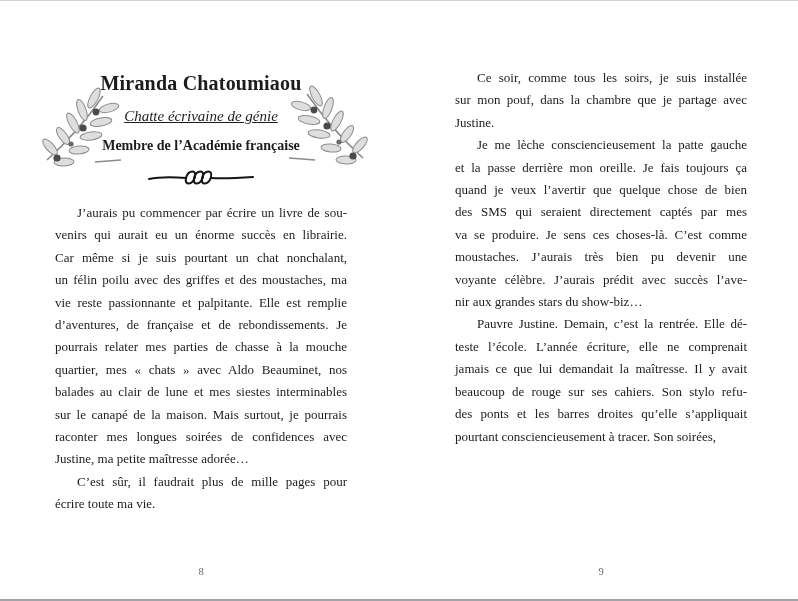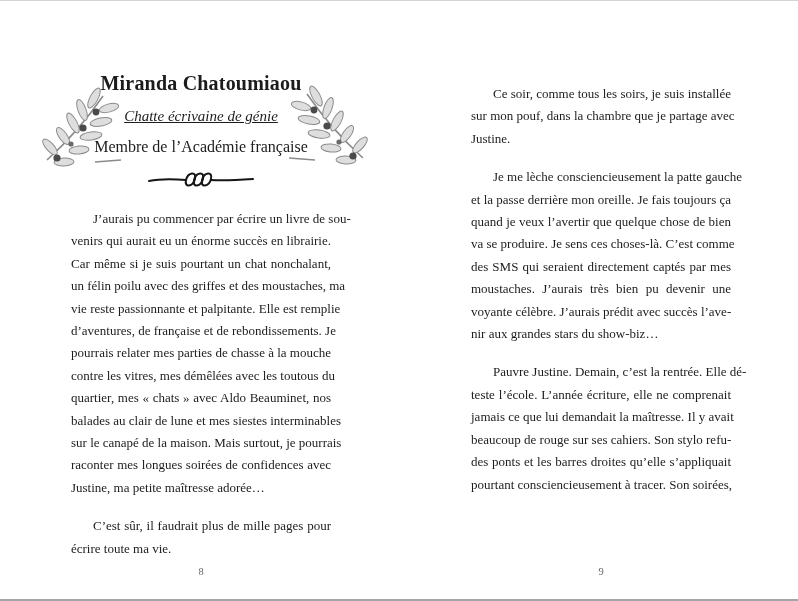--- a/index.html
+++ b/index.html
@@ -16,29 +16,29 @@
   .page.right{left:455px;}
 
   .author-title{
     margin:0;padding-top:72px;
     font-size:20px;font-weight:bold;text-align:center;letter-spacing:.2px;
   }
   .author-subtitle{
     margin-top:13px;font-size:15px;font-style:italic;text-align:center;text-decoration:underline;
   }
   .author-membership{
-    margin-top:13px;font-size:16px;font-weight:normal;text-align:center;
+    margin-top:13px;font-size:14px;font-weight:bold;text-align:center;
   }
   .divider{margin-top:12px;text-align:center;height:24px;}
   .divider svg{display:inline-block;}
 
   .body-text{margin-top:12px;}
   .page.right .body-text{margin-top:0;padding-top:67px;}
 
-  .para{margin:16px;}
+  .para{margin:0;}
   .line{
     font-size:13px;line-height:22.4px;white-space:nowrap;
     text-align:justify;text-align-last:justify;
   }
   .line.para-first{text-indent:22px;}
   .line.para-last{text-align-last:left;}
 
   .pagenum{
     position:absolute;top:566px;left:0;width:100%;
     text-align:center;font-size:10.5px;color:#66666e;
@@ -127,21 +127,20 @@
 
   <div class="body-text" id="left-body">
       <div class="para">
         <div class="line para-first">J’aurais pu commencer par écrire un livre de sou-</div>
         <div class="line">venirs qui aurait eu un énorme succès en librairie.</div>
         <div class="line">Car même si je suis pourtant un chat nonchalant,</div>
         <div class="line">un félin poilu avec des griffes et des moustaches, ma</div>
         <div class="line">vie reste passionnante et palpitante. Elle est remplie</div>
         <div class="line">d’aventures, de française et de rebondissements. Je</div>
         <div class="line">pourrais relater mes parties de chasse à la mouche</div>
-        <div class="line">contre les vitres, mes démêlées avec les toutous du</div>
         <div class="line">quartier, mes « chats » avec Aldo Beauminet, nos</div>
         <div class="line">balades au clair de lune et mes siestes interminables</div>
         <div class="line">sur le canapé de la maison. Mais surtout, je pourrais</div>
         <div class="line">raconter mes longues soirées de confidences avec</div>
         <div class="line para-last">Justine, ma petite maîtresse adorée…</div>
       </div>
       <div class="para">
         <div class="line para-first">C’est sûr, il faudrait plus de mille pages pour</div>
         <div class="line para-last">écrire toute ma vie.</div>
       </div>
@@ -154,22 +153,22 @@
   <div class="body-text" id="right-body">
       <div class="para">
         <div class="line para-first">Ce soir, comme tous les soirs, je suis installée</div>
         <div class="line">sur mon pouf, dans la chambre que je partage avec</div>
         <div class="line para-last">Justine.</div>
       </div>
       <div class="para">
         <div class="line para-first">Je me lèche consciencieusement la patte gauche</div>
         <div class="line">et la passe derrière mon oreille. Je fais toujours ça</div>
         <div class="line">quand je veux l’avertir que quelque chose de bien</div>
+        <div class="line">des SMS qui seraient directement captés par mes</div>
         <div class="line">va se produire. Je sens ces choses-là. C’est comme</div>
-        <div class="line">des SMS qui seraient directement captés par mes</div>
         <div class="line">moustaches. J’aurais très bien pu devenir une</div>
         <div class="line">voyante célèbre. J’aurais prédit avec succès l’ave-</div>
         <div class="line para-last">nir aux grandes stars du show-biz…</div>
       </div>
       <div class="para">
         <div class="line para-first">Pauvre Justine. Demain, c’est la rentrée. Elle dé-</div>
         <div class="line">teste l’école. L’année écriture, elle ne comprenait</div>
         <div class="line">jamais ce que lui demandait la maîtresse. Il y avait</div>
         <div class="line">beaucoup de rouge sur ses cahiers. Son stylo refu-</div>
         <div class="line">des ponts et les barres droites qu’elle s’appliquait</div>

